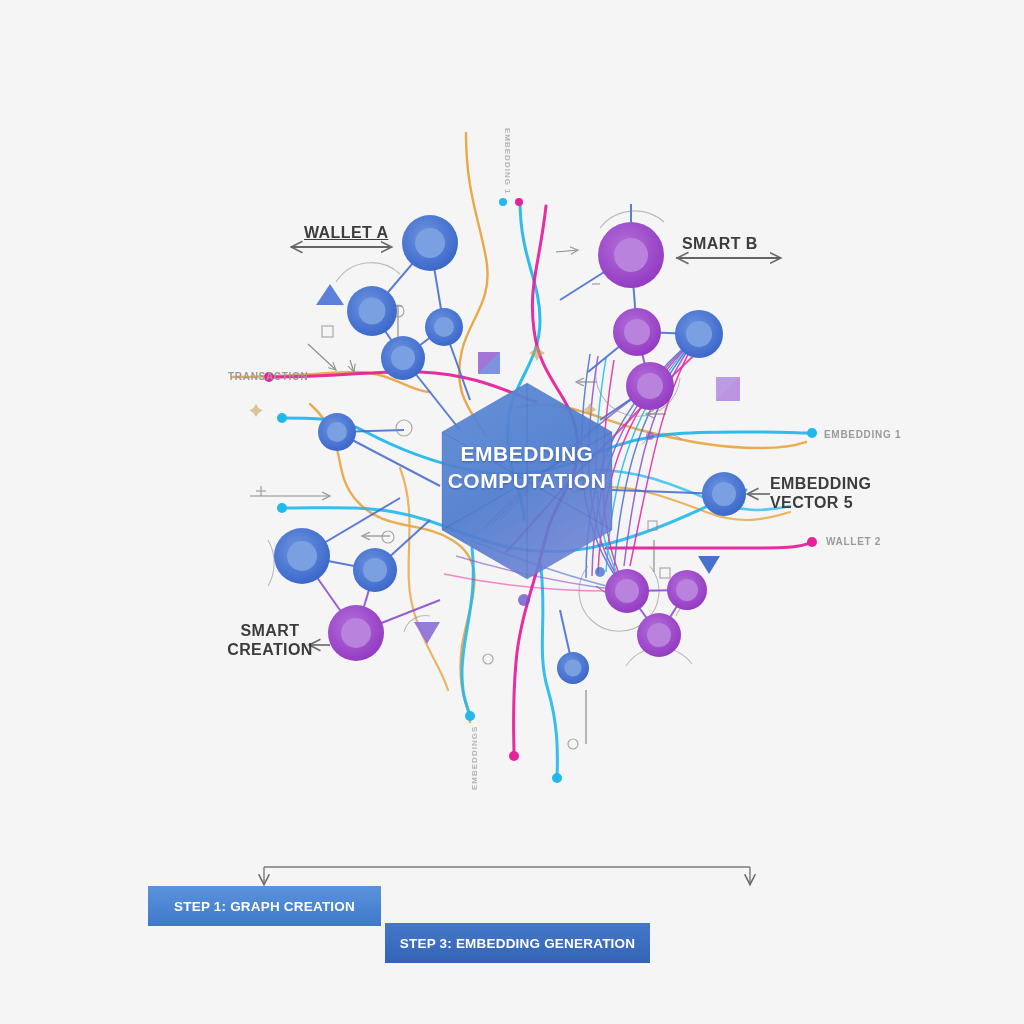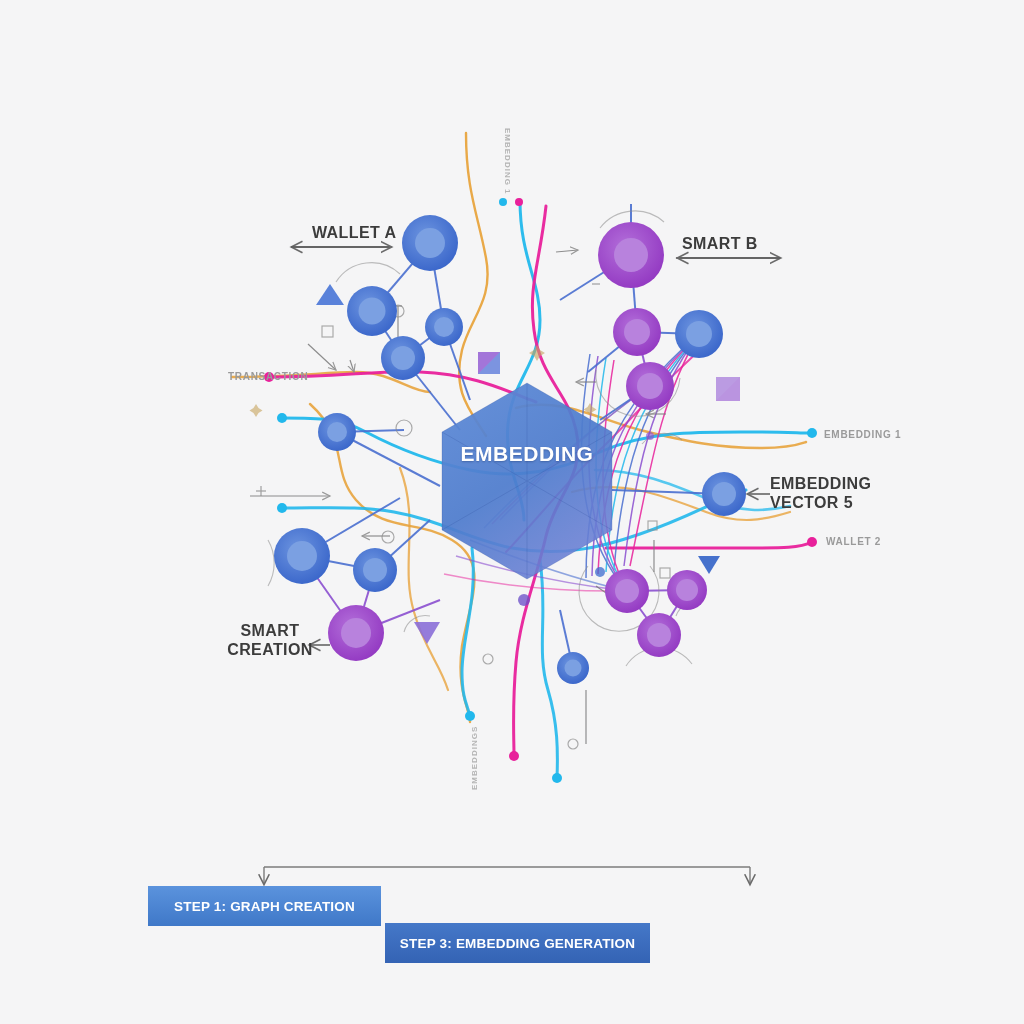--- a/index.html
+++ b/index.html
@@ -307,23 +307,24 @@
 
     <g stroke="#7b7b7b" stroke-width="1.4" fill="none">
       <path d="M264,867 L750,867"></path>
       <path d="M264,867 L264,884" marker-end="url(#arrA)"></path>
       <path d="M750,867 L750,884" marker-end="url(#arrA)"></path>
     </g>
   </svg>
 
   <div class="hexlabel">
     <div>EMBEDDING</div>
+    <div>COMPUTATION</div>
   </div>
 
-  <div class="lbl lbl-big" style="left:312px;top:223px;">WALLET A</div>
+  <div class="lbl lbl-big" style="left:304px;top:223px;text-decoration:underline;">WALLET A</div>
   <div class="lbl lbl-big" style="left:682px;top:234px;">SMART B</div>
 
   <div class="lbl lbl-big" style="left:770px;top:474px;">
     <div>EMBEDDING</div>
     <div>VECTOR 5</div>
   </div>
 
   <div class="lbl lbl-big" style="left:222px;top:621px;width:96px;text-align:center;">
     <div>SMART</div>
     <div>CREATION</div>

